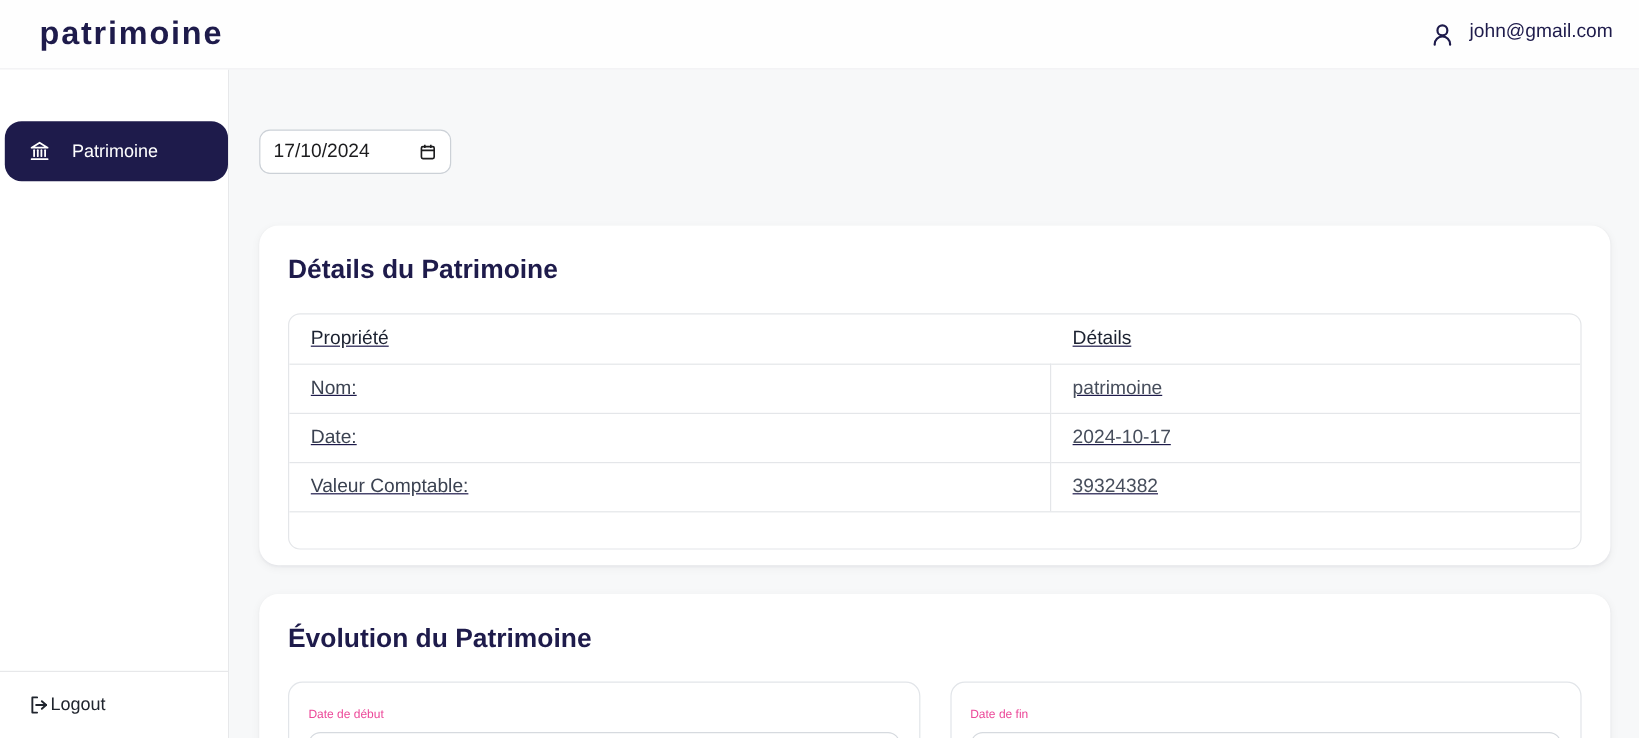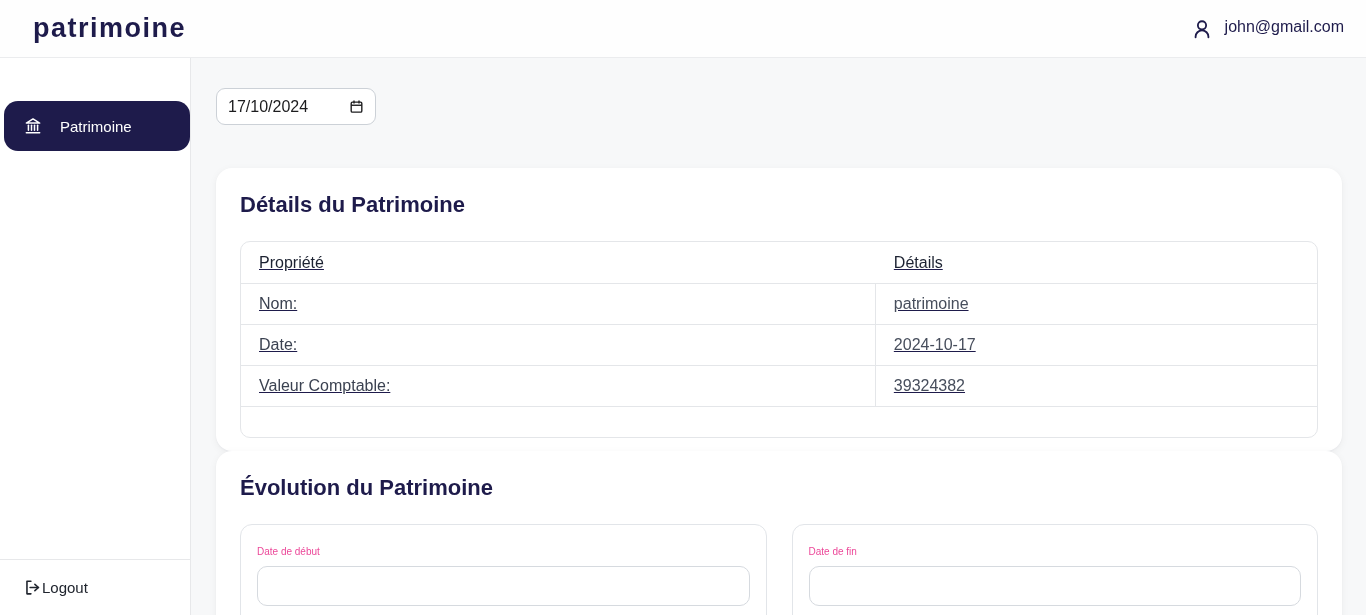--- a/index.html
+++ b/index.html
@@ -90,26 +90,28 @@
     border: 1px solid #ccd1d7;
     border-radius: 9px;
     display: flex;
     align-items: center;
     justify-content: space-between;
     padding: 0 11px 0 11px;
     font-size: 16px;
     color: #1c1c1e;
     margin-bottom: 43px;
     cursor: pointer;
+    margin-top: 20px;
   }
   .card {
     background: #ffffff;
     border-radius: 16px;
     box-shadow: 0 2px 8px rgba(16,24,40,0.05), 0 1px 2px rgba(16,24,40,0.04);
     padding: 24px 24px 13px 24px;
+    margin-bottom: 24px;
   }
   .card-title {
     font-size: 22px;
     font-weight: 700;
     color: #1e1b4b;
     line-height: 26px;
     margin-bottom: 23px;
   }
   
   .detail-table {

